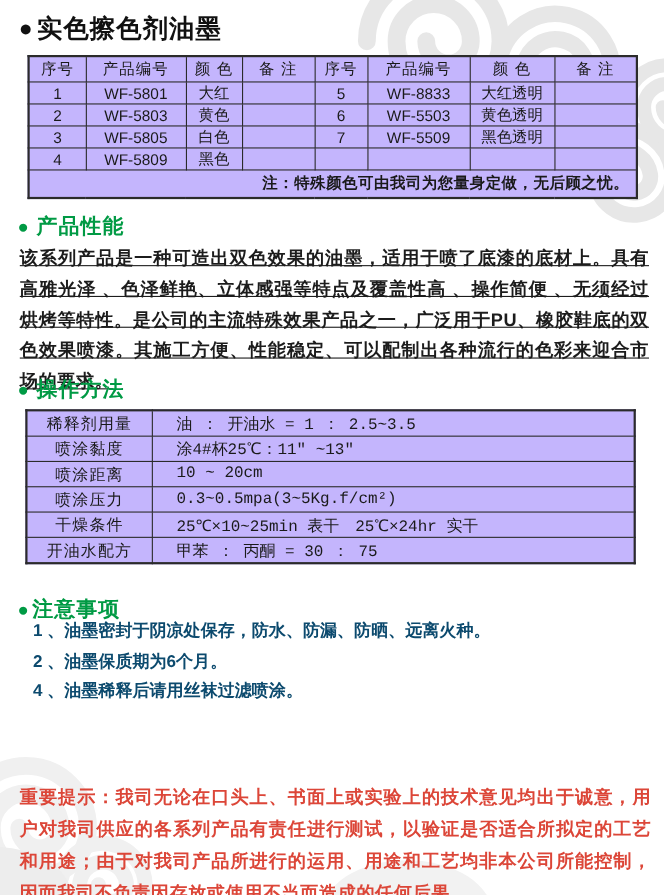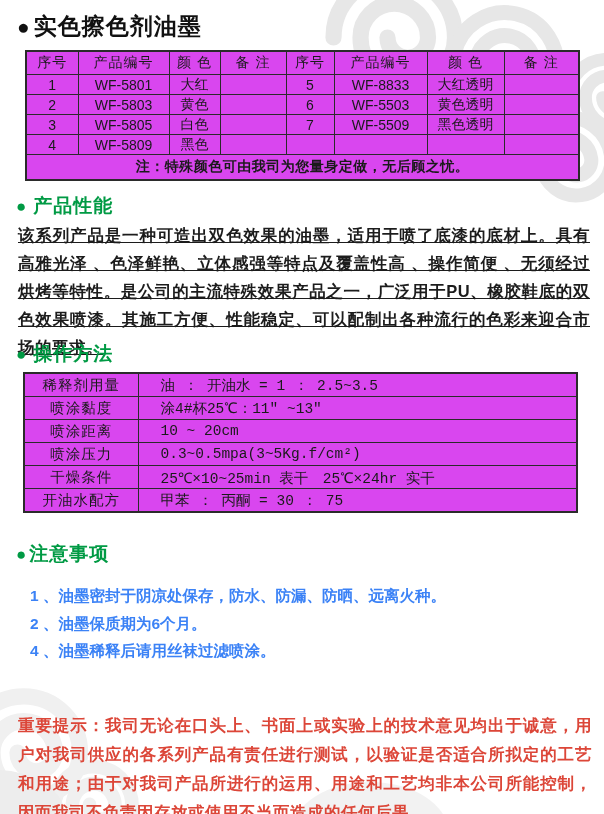--- a/index.html
+++ b/index.html
@@ -10,32 +10,32 @@
   .clouds{position:absolute;left:0;top:0;z-index:0;pointer-events:none;}
   .content{position:absolute;left:0;top:0;width:604px;height:814px;z-index:1;}
 
   .title{
     position:absolute;top:11px;left:17px;margin:0;
     font-size:23px;font-weight:bold;color:#111;
     display:flex;align-items:center;gap:3px;letter-spacing:1px;
   }
   .title .bullet{font-size:21px;line-height:1;}
 
-  table{border-collapse:collapse;background:#d946ef;table-layout:fixed;}
+  table{border-collapse:collapse;background:#c4b5fd;table-layout:fixed;}
   .product-table{
     position:absolute;top:50px;left:25px;width:553px;
     font-size:14px;border:2px solid #2b2b2b;
   }
   .product-table th,.product-table td{
     border:1px solid #2b2b2b;text-align:center;padding:0;
     height:19px;font-weight:normal;overflow:hidden;white-space:nowrap;
   }
   .product-table th{height:22px;letter-spacing:1px;}
   .product-table .note-cell{
-    text-align:center;font-weight:bold;padding:3px 6px;height:18px;letter-spacing:0.5px;
+    text-align:right;font-weight:bold;padding:3px 6px;height:18px;letter-spacing:0.5px;
   }
 
   .sec-heading{
     position:absolute;left:16px;margin:0;font-size:19px;font-weight:bold;
     display:flex;align-items:center;gap:6px;letter-spacing:1px;
   }
   .sec-heading .bullet{font-size:17px;line-height:1;}
   .heading-perf{top:193px;}
   .heading-op{top:341px;}
   .heading-notice{top:541px;gap:2px;}
@@ -50,22 +50,22 @@
     position:absolute;top:372px;left:23px;width:553px;
     font-size:14.5px;border:2px solid #2b2b2b;font-family:Liberation Mono, monospace;
   }
   .op-table td{
     border:1px solid #2b2b2b;height:22px;padding:0;white-space:nowrap;overflow:hidden;
   }
   .op-table td.op-label{text-align:center;letter-spacing:1px;}
   .op-table td.op-value{text-align:left;padding-left:22px;margin-left:10px;}
 
   .notice-list{
-    position:absolute;top:582px;left:30px;width:560px;
-    font-size:15.5px;line-height:27.5px;font-weight:bold;color:#3b82f6;
+    position:absolute;top:560px;left:30px;width:560px;
+    font-size:15.5px;line-height:27.5px;font-weight:bold;color:#0c4a6e;
   }
   .warning{
     position:absolute;top:711px;left:18px;width:574px;margin:0;
     font-size:16.5px;line-height:29px;font-weight:bold;
     text-align:justify;letter-spacing:0.5px;
   }
 </style>
 </head>
 <body>
 

